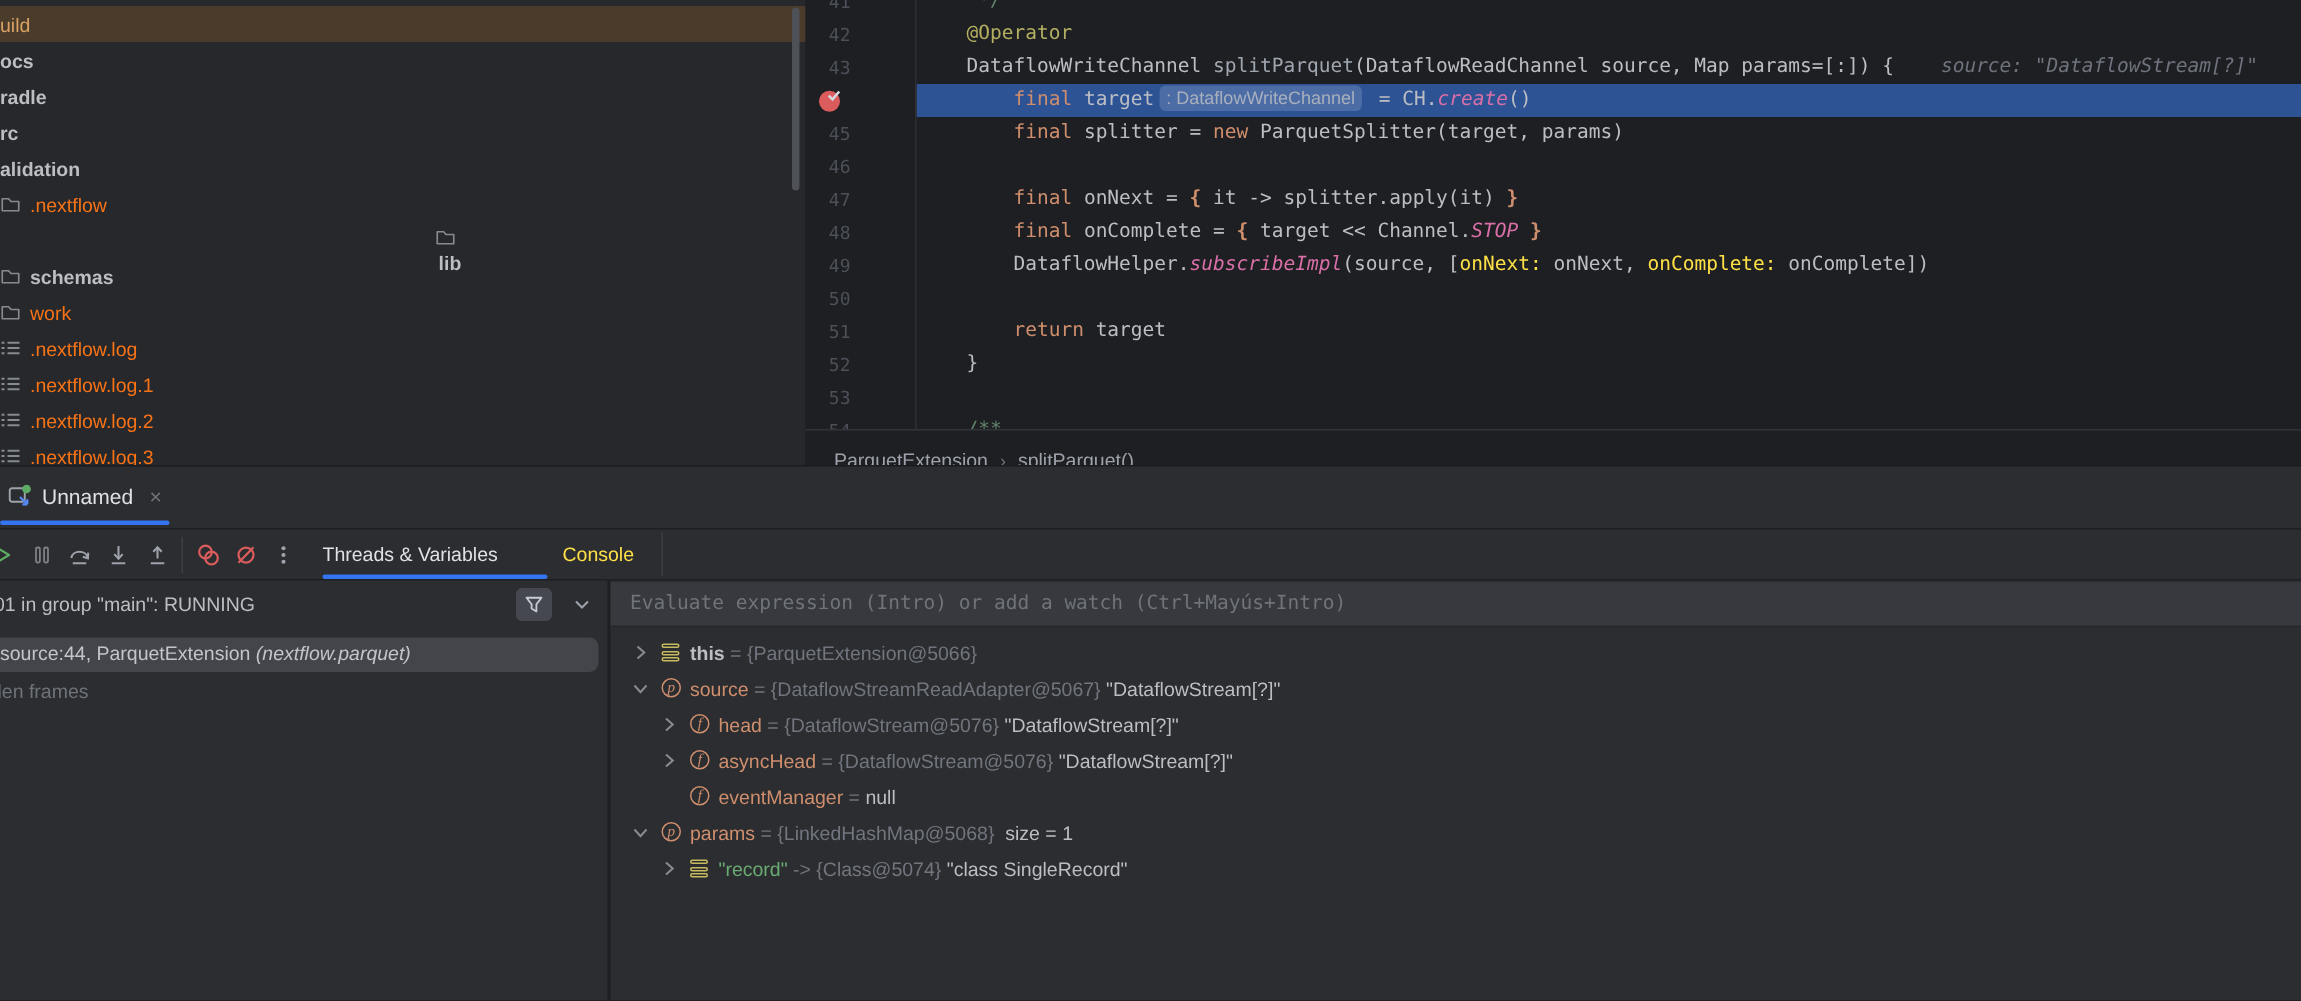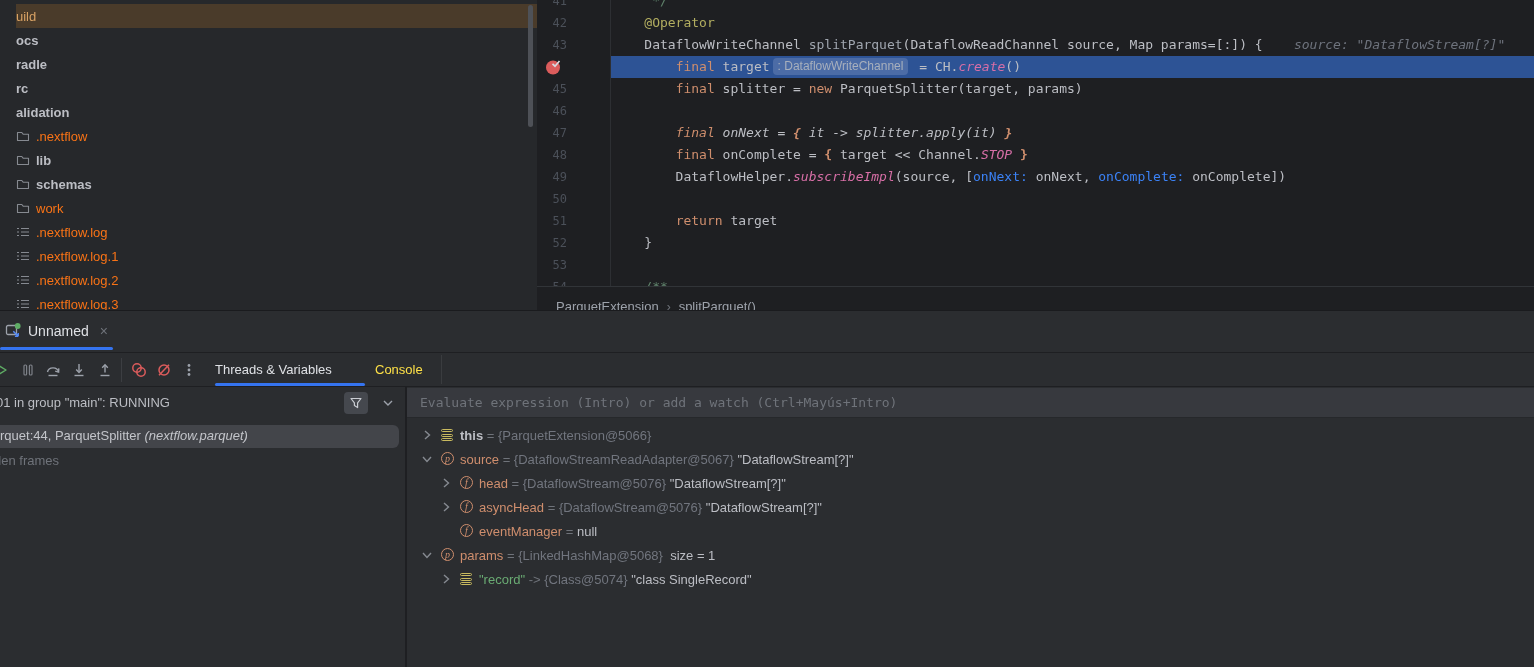--- a/index.html
+++ b/index.html
@@ -4,42 +4,42 @@
 <style>
   * { margin:0; padding:0; box-sizing:border-box; }
   html,body { background:#1e1f22; }
   #app {
     position:relative; width:1534px; height:667px; overflow:hidden;
     font-family:"Liberation Sans","DejaVu Sans",sans-serif;
     font-size:13px; color:#bcbec4; background:#1e1f22;
   }
   
   #tree { position:absolute; left:0; top:0; width:537px; height:310px; background:#26282b; overflow:hidden; }
-  .tree-row { position:absolute; left:16px; height:24px; width:600px; display:flex; align-items:center; }
+  .tree-row { position:absolute; left:0; height:24px; width:600px; display:flex; align-items:center; }
   .tree-row .lbl { white-space:pre; }
   .tree-row.sel { background:#4a3b2a; }
   .tree-row.sel .lbl { color:#d8a264; }
   .tree-row.normal .lbl { color:#bcbec4;font-weight:bold; }
   .tree-row.dim .lbl { color:#f97316; }
   .tree-ico { width:20px; height:16px; flex:0 0 20px; display:flex; align-items:center; }
   .tree-ico.none { flex:0 0 0; width:0; }
   #tree-scrollbar { position:absolute; left:528px; top:5px; width:5px; height:122px; background:#4e5157; border-radius:3px; }
   
   #editor { position:absolute; left:537px; top:0; width:997px; height:286px; background:#1e1f22; overflow:hidden;
             font-family:"DejaVu Sans Mono","Liberation Mono",monospace; font-size:13px; }
   #gutter-sep { position:absolute; left:73px; top:0; width:1px; height:286px; background:#2d2f33; }
   .lnum { position:absolute; left:0; width:30px; height:22px; line-height:22px; text-align:right; color:#4b5059; font-size:12px; }
   .code-line { position:absolute; left:74px; height:22px; line-height:22px; white-space:pre; padding-left:2px; }
   .exec-band { position:absolute; left:74px; right:0; height:22px; background:#2d5395; }
   .bp { position:absolute; left:8px; width:18px; height:18px; }
   .tok.pln { color:#bcbec4; }
   .tok.kw  { color:#cf8e6d; }
   .tok.ann { color:#b3ae60; }
   .tok.cmt { color:#5f826b; }
-  .tok.key { color:#3b82f6; }
+  .tok.key { color:#fde047; }
   .tok.itl { color:#d86fa7; font-style:italic; }
   .tok.brc { color:#cf8e6d; font-weight:bold; }
   .tok.mth { color:#a0a6af; }
   .tok.dbg { color:#6e737d; font-style:italic; }
   .tok.hint { display:inline-block; background:rgba(200,212,235,0.20); color:#a8b0bd; border-radius:4px;
               font-family:"Liberation Sans",sans-serif; font-size:12px; line-height:17px; height:17px;
               padding:0 5px; margin:0 3px; vertical-align:1px; }
   
   #breadcrumb { position:absolute; left:537px; top:286px; width:997px; height:40px; background:#1e1f22;
                 border-top:1px solid #313438; display:flex; align-items:center; padding-left:19px; color:#9da2ab; }
@@ -123,21 +123,21 @@
           <span class="lbl">alidation</span>
         </div>
         <div class="tree-row dim" style="top: 124px;">
           <span class="tree-ico">
             <svg width="14" height="14" viewBox="0 0 14 14">
               <path d="M1.5 11.5 V3.5 H5.8 L7.3 5.3 H12.5 V11.5 Z" fill="none" stroke="#868a91" stroke-width="1.1" stroke-linejoin="round"></path>
             </svg>
           </span>
           <span class="lbl">.nextflow</span>
         </div>
-        <div class="tree-row normal" style="top: 148px;">
+        <div class="tree-row normal" style="top: 148px; flex-direction: column;">
           <span class="tree-ico">
             <svg width="14" height="14" viewBox="0 0 14 14">
               <path d="M1.5 11.5 V3.5 H5.8 L7.3 5.3 H12.5 V11.5 Z" fill="none" stroke="#868a91" stroke-width="1.1" stroke-linejoin="round"></path>
             </svg>
           </span>
           <span class="lbl">lib</span>
         </div>
         <div class="tree-row normal" style="top: 172px;">
           <span class="tree-ico">
             <svg width="14" height="14" viewBox="0 0 14 14">
@@ -218,21 +218,21 @@
         <div class="lnum" style="top: 254px;">53</div>
         <div class="lnum" style="top: 276px;">54</div>
       </div>
     <div id="editor-lines">
         <div class="code-line" style="top: -10px;"><span class="tok cmt">     */</span></div>
         <div class="code-line" style="top: 12px;"><span class="tok pln">    </span><span class="tok ann">@Operator</span></div>
         <div class="code-line" style="top: 34px;"><span class="tok pln">    DataflowWriteChannel </span><span class="tok mth">splitParquet</span><span class="tok pln">(DataflowReadChannel source, Map params=[:]) {</span><span class="tok pln">    </span><span class="tok dbg">source: "DataflowStream[?]"</span></div>
         <div class="code-line" style="top: 56px;"><span class="tok pln">        </span><span class="tok kw">final</span><span class="tok pln"> target</span><span class="tok hint">: DataflowWriteChannel</span><span class="tok pln"> = CH.</span><span class="tok itl">create</span><span class="tok pln">()</span></div>
         <div class="code-line" style="top: 78px;"><span class="tok pln">        </span><span class="tok kw">final</span><span class="tok pln"> splitter = </span><span class="tok kw">new</span><span class="tok pln"> ParquetSplitter(target, params)</span></div>
         <div class="code-line" style="top: 100px;"></div>
-        <div class="code-line" style="top: 122px; font-style: italic;"><span class="tok pln">        </span><span class="tok kw">final</span><span class="tok pln"> onNext = </span><span class="tok brc">{</span><span class="tok pln"> it -&gt; splitter.apply(it) </span><span class="tok brc">}</span></div>
+        <div class="code-line" style="top: 122px;"><span class="tok pln">        </span><span class="tok kw">final</span><span class="tok pln"> onNext = </span><span class="tok brc">{</span><span class="tok pln"> it -&gt; splitter.apply(it) </span><span class="tok brc">}</span></div>
         <div class="code-line" style="top: 144px;"><span class="tok pln">        </span><span class="tok kw">final</span><span class="tok pln"> onComplete = </span><span class="tok brc">{</span><span class="tok pln"> target &lt;&lt; Channel.</span><span class="tok itl">STOP</span><span class="tok pln"> </span><span class="tok brc">}</span></div>
         <div class="code-line" style="top: 166px;"><span class="tok pln">        DataflowHelper.</span><span class="tok itl">subscribeImpl</span><span class="tok pln">(source, [</span><span class="tok key">onNext:</span><span class="tok pln"> onNext, </span><span class="tok key">onComplete:</span><span class="tok pln"> onComplete])</span></div>
         <div class="code-line" style="top: 188px;"></div>
         <div class="code-line" style="top: 210px;"><span class="tok pln">        </span><span class="tok kw">return</span><span class="tok pln"> target</span></div>
         <div class="code-line" style="top: 232px;"><span class="tok pln">    }</span></div>
         <div class="code-line" style="top: 254px;"></div>
         <div class="code-line" style="top: 276px;"><span class="tok cmt">    /**</span></div>
       </div>
   </div>
 
@@ -314,21 +314,21 @@
         </svg>
       </span>
       <span id="threads-chevron">
         <svg width="12" height="12" viewBox="0 0 12 12">
             <polyline points="2,4 6,8 10,4" fill="none" stroke="#9da2ab" stroke-width="1.4"></polyline>
           </svg>
       </span>
     </div>
     <div id="frame-row">
       <span class="txt">
-        <span>rquet:44, ParquetSplitter </span><span class="pkg">(nextflow.parquet)</span>
+        <span>source:44, ParquetExtension </span><span class="pkg">(nextflow.parquet)</span>
       </span>
     </div>
     <div id="hidden-frames">den frames</div>
 
     <div id="split"></div>
 
     <div id="eval-bar">
       <input id="eval-input" placeholder="Evaluate expression (Intro) or add a watch (Ctrl+Mayús+Intro)" style="">
     </div>
     <div id="vars">

